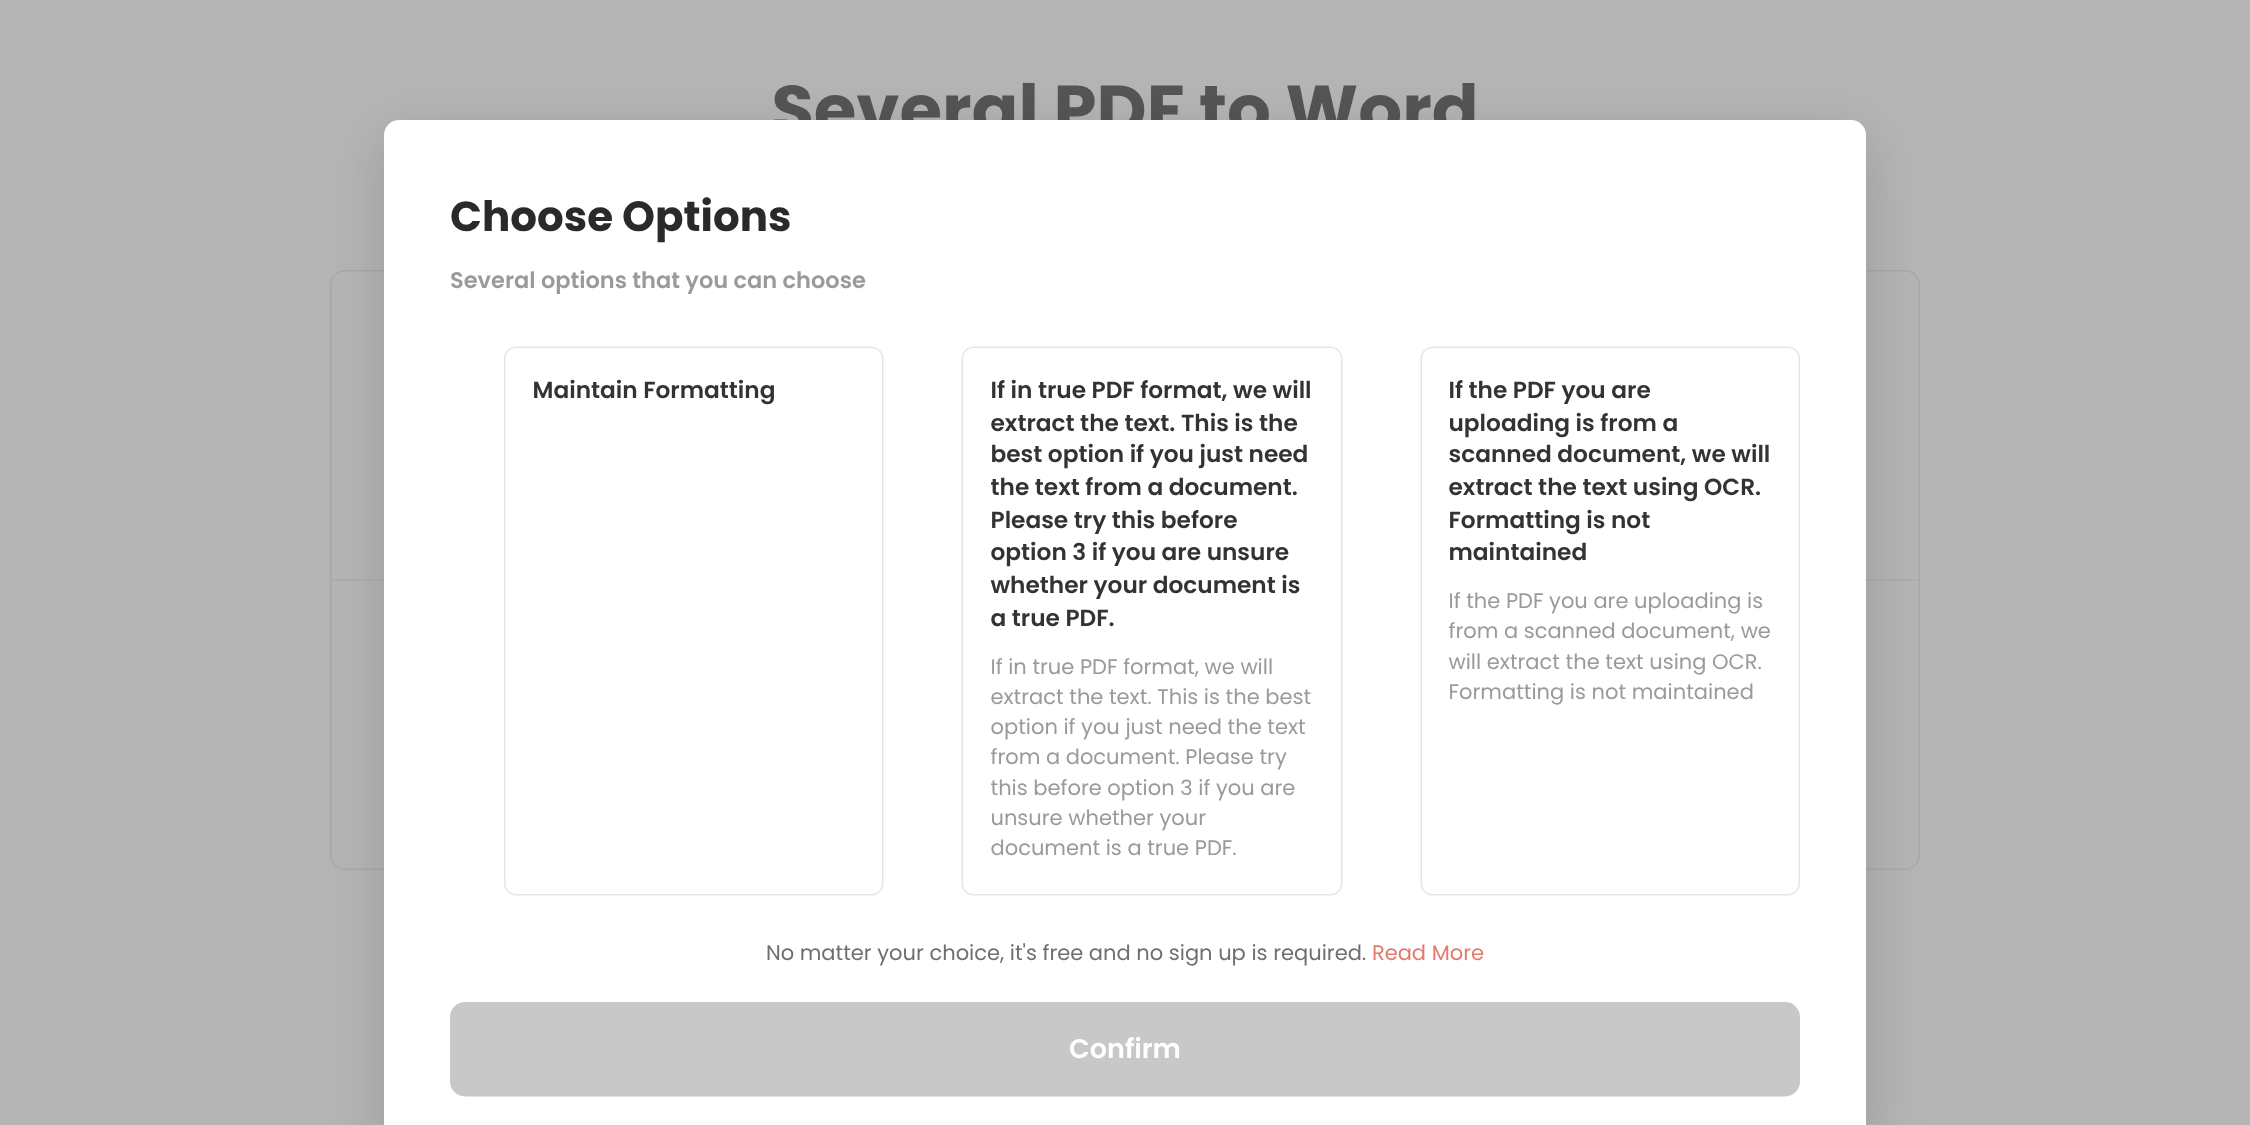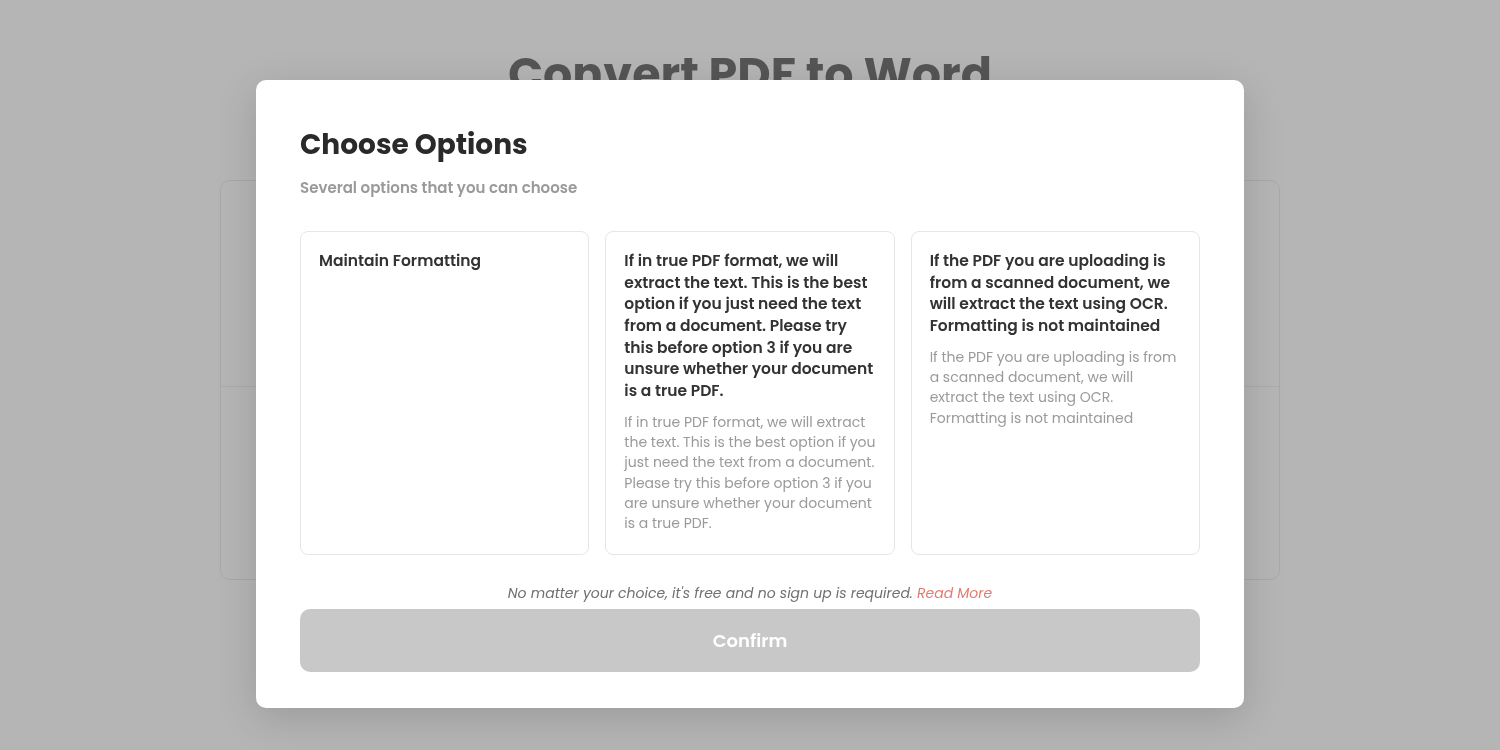--- a/index.html
+++ b/index.html
@@ -82,40 +82,40 @@
       gap: 16px;
       margin-bottom: 28px;
     }
     .option-card {
       flex: 1;
       border: 1px solid #e6e6e6;
       border-radius: 8px;
       padding: 18px 18px 20px 18px;
       cursor: pointer;
       background: #fff;
+      margin-left: 36px;
     }
     .option-title {
       font-size: 15.5px;
       font-weight: 600;
       color: #333333;
       line-height: 1.4;
       margin-bottom: 10px;
     }
     .option-desc {
       font-size: 14px;
       font-weight: 400;
       color: #9a9a9a;
       line-height: 1.45;
     }
     .footer-note {
       text-align: center;
       font-size: 14px;
-      font-style: italic;
       color: #6f6f6f;
-      margin-bottom: 5px;
+      margin-bottom: 22px;
     }
     .footer-note .read-more {
       color: #e37a6f;
       cursor: pointer;
       text-decoration: none;
     }
     .confirm-btn {
       display: block;
       width: 100%;
       padding: 18px 11px;
@@ -126,21 +126,21 @@
       font-size: 18px;
       font-weight: 600;
       cursor: pointer;
       font-family: inherit;
     }
   </style>
 </head>
 <body>
 
 <div class="backdrop">
-  <div class="page-title-bg">Convert PDF to Word</div>
+  <div class="page-title-bg">Several PDF to Word</div>
   <div class="dropzone-bg">
     <div class="dropzone-split"></div>
   </div>
 </div>
 
 <div class="overlay"></div>
 
 <div class="modal">
   <h2 class="modal-title">Choose Options</h2>
   <div class="modal-subtitle">Several options that you can choose</div>

